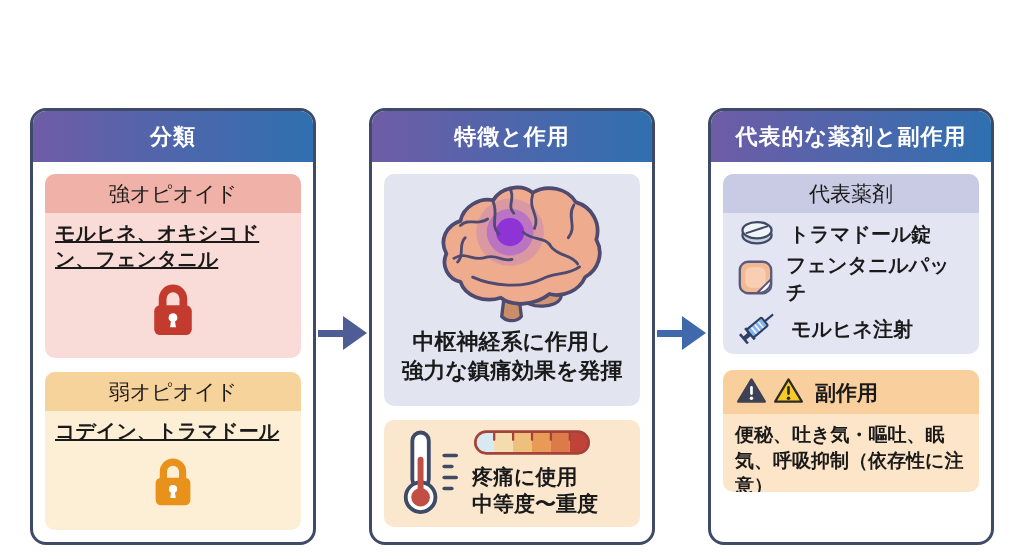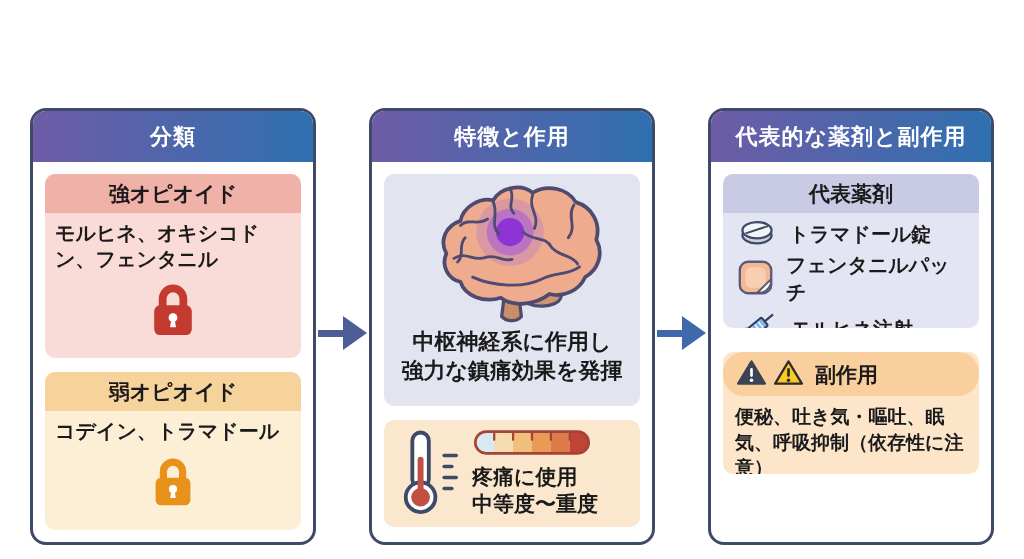--- a/index.html
+++ b/index.html
@@ -75,34 +75,35 @@
     flex-direction:column;
   }
   .card{
     border-radius:10px;
     overflow:hidden;
     display:flex;
     flex-direction:column;
   }
   .band{
     font-size:21px;
-    font-weight:700;
+    font-weight:400;
     text-align:center;
     padding:6px 0 5px;
   }
   
   .card-strong{background:var(--strong-card-bg);height:184px;margin-bottom:14px;}
   .card-strong .band{background:var(--strong-band-bg);}
   .card-weak{background:var(--weak-card-bg);height:158px;}
   .card-weak .band{background:var(--weak-band-bg);}
   .drug-text{
     font-size:20px;
     font-weight:700;
     line-height:1.32;
     padding:7px 10px 0;
+    text-decoration:underline;
   }
   .lock-wrap{flex:1;display:flex;align-items:center;justify-content:center;padding-bottom:6px;}
   .lock-red{color:var(--strong-lock);}
   .lock-orange{color:var(--weak-lock);}
   
   .card-brain{
     background:var(--brain-card-bg);
     height:232px;
     margin-bottom:14px;
     align-items:center;
@@ -117,33 +118,32 @@
   .card-usage{
     background:var(--usage-card-bg);
     height:107px;
     flex-direction:row;
     align-items:center;
     padding:8px 10px 8px 16px;
   }
   .usage-right{display:flex;flex-direction:column;margin-left:10px;}
   .usage-text{font-size:21px;font-weight:700;line-height:1.28;margin-top:4px;}
   
-  .card-rep{background:var(--rep-card-bg);height:154px;margin-bottom:24px;}
+  .card-rep{background:var(--rep-card-bg);height:180px;margin-bottom:16px;}
   .card-rep .band{background:var(--rep-band-bg);}
   .rep-rows{flex:1;display:flex;flex-direction:column;justify-content:space-evenly;padding:4px 10px 6px 14px;}
   .rep-row{display:flex;align-items:center;gap:12px;}
   .rep-label{font-size:20px;font-weight:700;}
   .card-se{background:var(--se-card-bg);height:122px;}
   .se-band{
     background:var(--se-band-bg);
     display:flex;
     align-items:center;
     gap:8px;
     padding:7px 0 6px 14px;
-    border-radius:21px;
   }
   .se-title{font-size:21px;font-weight:700;margin-left:4px;}
   .se-text{
     font-size:19px;
     font-weight:700;
     line-height:1.35;
     padding:8px 10px 0 12px;
   }
   
   .gap{

